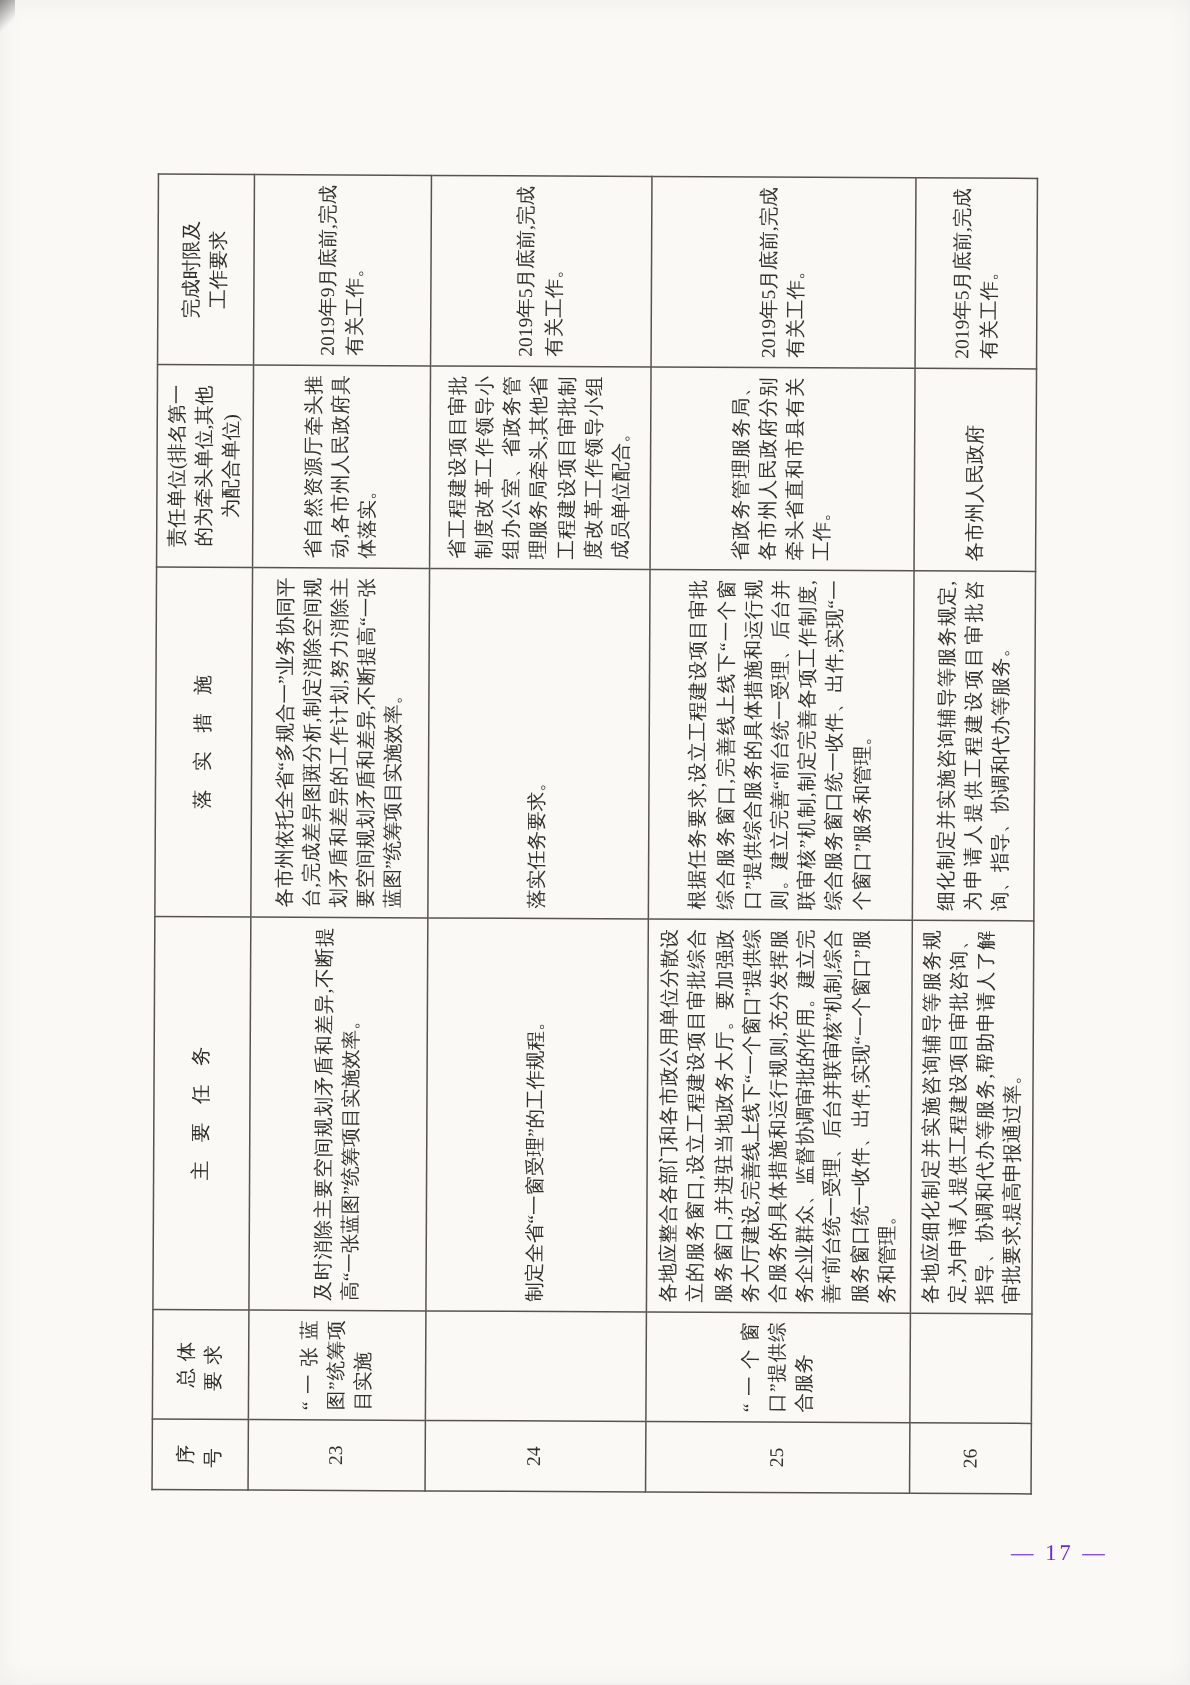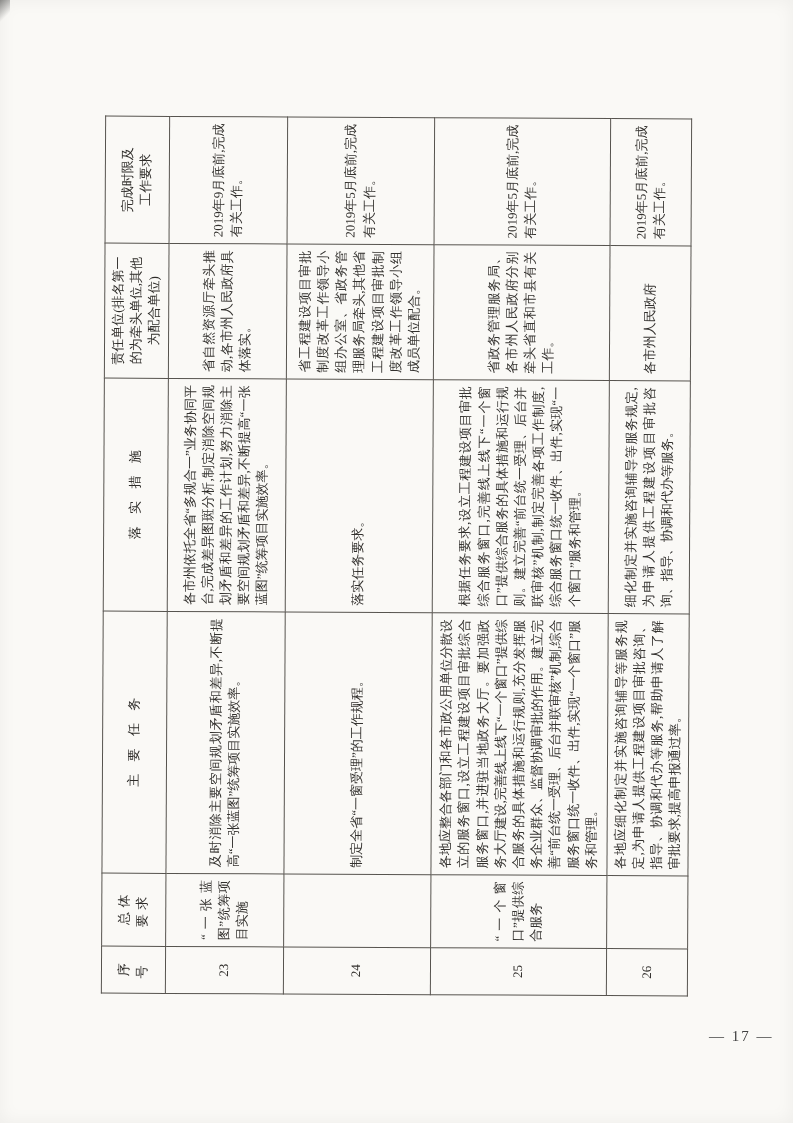--- a/index.html
+++ b/index.html
@@ -37,22 +37,22 @@
   }
   th{text-align:center;color:#2e2c29;}
   .preline{white-space:pre-line;}
   .spread{letter-spacing:0.95em;text-indent:0.95em;} 
   .spread2{letter-spacing:0.35em;text-indent:0.35em;}
   td.c-seq{text-align:center;}
   td.c-body{text-align:justify;text-align-last:left;}
   td.c-unit{padding:4px 9px;}
   td.c-deadline{padding:4px 38px 4px 8px;}
   .pagenum{
-    position:absolute;left:709px;top:1028px;
-    font-size:15px;color:#404040;letter-spacing:2px;white-space:nowrap;
+    position:absolute;left:674px;top:1028px;
+    font-size:15px;color:#6d28d9;letter-spacing:2px;white-space:nowrap;
   }
 </style>
 </head>
 <body>
 
 <div class="page">
   <div class="corner-smudge"></div>
 
   <div class="rotor">
     <table class="doc">

